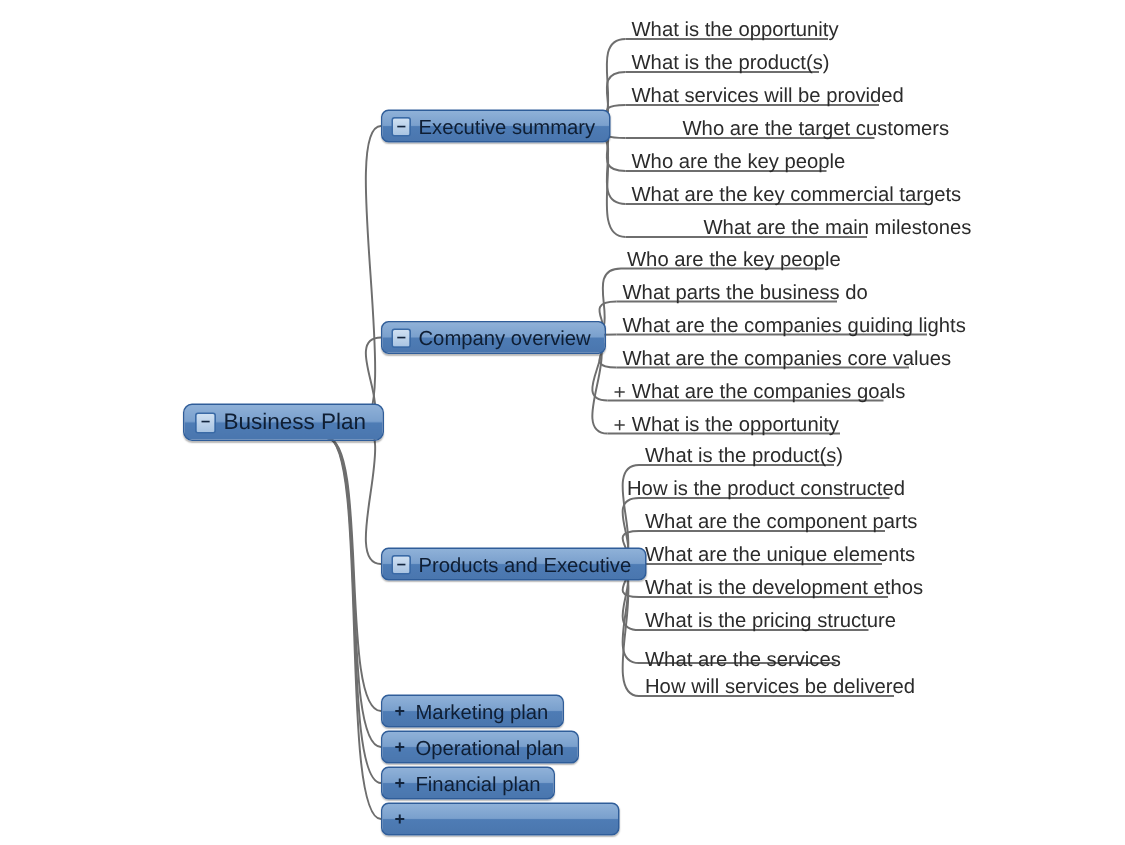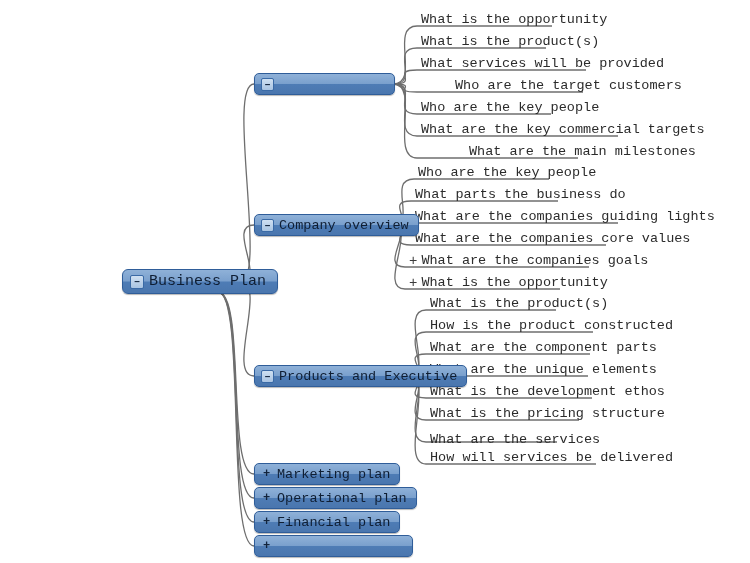--- a/index.html
+++ b/index.html
@@ -6,21 +6,21 @@
     margin: 0;
     padding: 0;
     background: #ffffff;
   }
   #canvas {
     position: relative;
     width: 750px;
     height: 563px;
     background: #ffffff;
     overflow: hidden;
-    font-family: Liberation Mono, monospace;
+    font-family: Liberation Sans, sans-serif;
   }
   #connectors {
     position: absolute;
     left: 0;
     top: 0;
     width: 750px;
     height: 563px;
     pointer-events: none;
   }
   .node {
@@ -164,20 +164,21 @@
         <span class="leaf-label">Who are the key people</span>
       </div>
       <div class="leaf" style="left: 421px; top: 118px; justify-content: flex-end;">
         <span class="leaf-label">What are the key commercial targets</span>
       </div>
       <div class="leaf" style="left: 421px; top: 140px; margin-left: 48px;">
         <span class="leaf-label">What are the main milestones</span>
       </div>
       <div class="node" style="left: 254px; top: 73px; min-width: 141px;">
         <span class="toggle minus">–</span>
+        <span class="label">Executive summary</span>
       </div>
       <div class="leaf" style="left: 418px; top: 161px;">
         <span class="leaf-label">Who are the key people</span>
       </div>
       <div class="leaf" style="left: 415px; top: 183px;">
         <span class="leaf-label">What parts the business do</span>
       </div>
       <div class="leaf" style="left: 415px; top: 205px;">
         <span class="leaf-label">What are the companies guiding lights</span>
       </div>
@@ -192,21 +193,21 @@
         <span class="plus">+</span>
         <span class="leaf-label">What is the opportunity</span>
       </div>
       <div class="node" style="left: 254px; top: 214px; min-width: 139px;">
         <span class="toggle minus">–</span>
         <span class="label">Company overview</span>
       </div>
       <div class="leaf" style="left: 430px; top: 292px;">
         <span class="leaf-label">What is the product(s)</span>
       </div>
-      <div class="leaf" style="left: 430px; top: 314px;">
+      <div class="leaf" style="left: 418px; top: 314px;">
         <span class="leaf-label">How is the product constructed</span>
       </div>
       <div class="leaf" style="left: 430px; top: 336px;">
         <span class="leaf-label">What are the component parts</span>
       </div>
       <div class="leaf" style="left: 430px; top: 358px;">
         <span class="leaf-label">What are the unique elements</span>
       </div>
       <div class="leaf" style="left: 430px; top: 380px; align-items: flex-end;">
         <span class="leaf-label">What is the development ethos</span>

